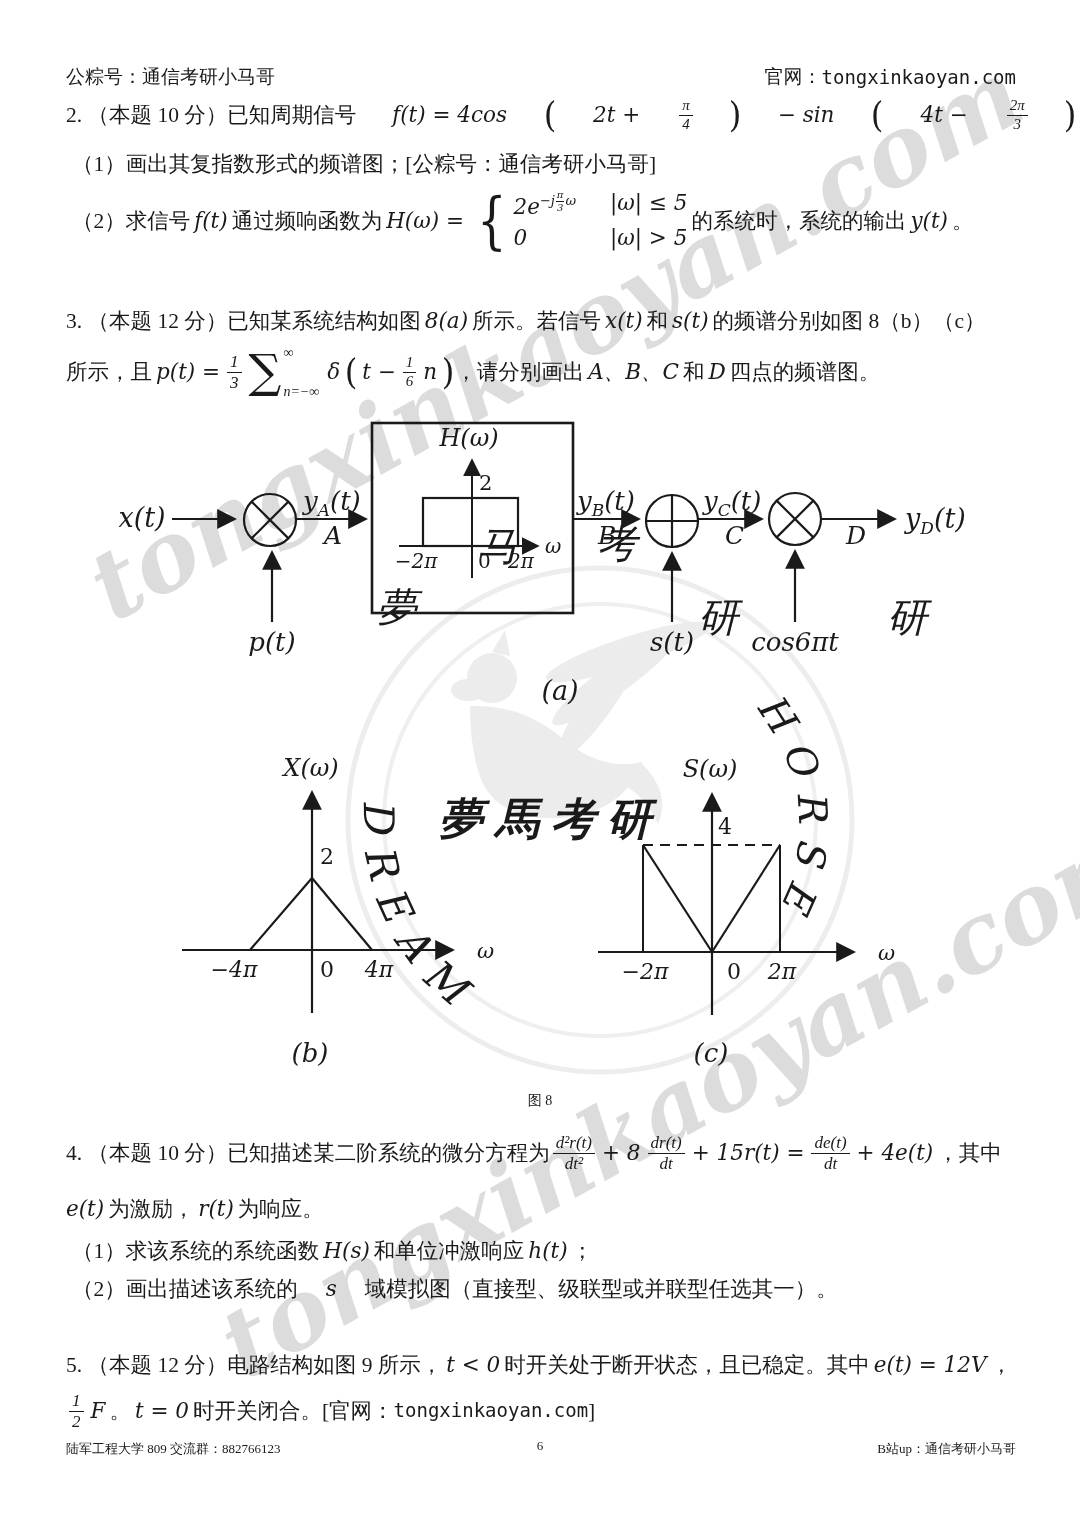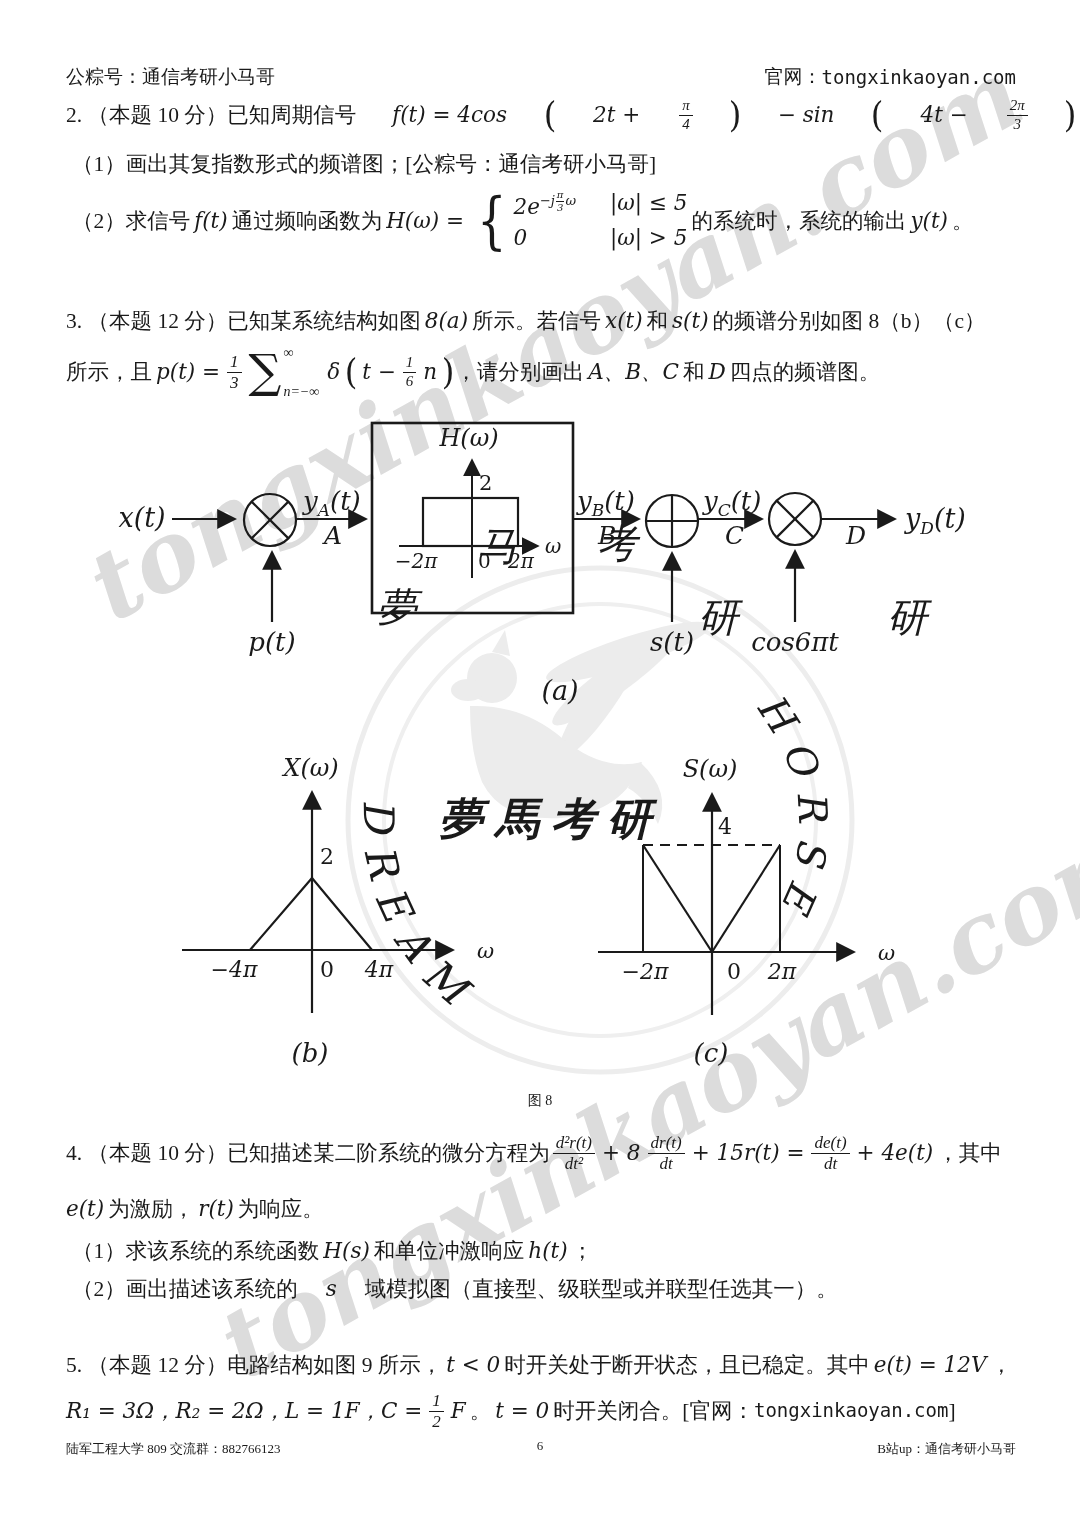--- a/index.html
+++ b/index.html
@@ -338,21 +338,20 @@
 
     <div class="line" style="top:1352px;">
       <span class="cn">5. （本题 12 分）电路结构如图 9 所示，</span>
       <span class="m">t &lt; 0</span>
       <span class="cn">时开关处于断开状态，且已稳定。其中</span>
       <span class="m">e(t) = 12V</span>
       <span class="cn">，</span>
     </div>
 
     <div class="line" style="top:1392px;">
-      <span class="m" style="margin-left:0;">R₁ = 3Ω，R₂ = 2Ω，L = 1F，C =</span>
       <span class="fr disp">
           <span class="n">1</span>
           <span class="d">2</span>
         </span>
       <span class="m">F</span>
       <span class="cn">。</span>
       <span class="m">t = 0</span>
       <span class="cn">时开关闭合。[官网：</span>
       <span class="mono">tongxinkaoyan.com</span>
       <span class="cn">]</span>

